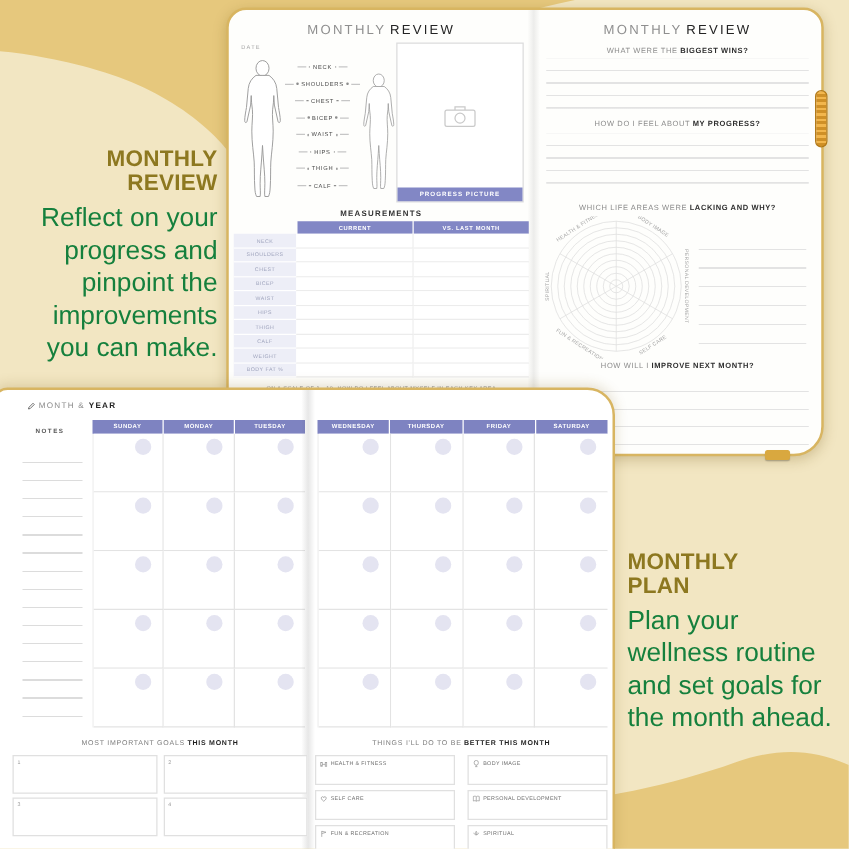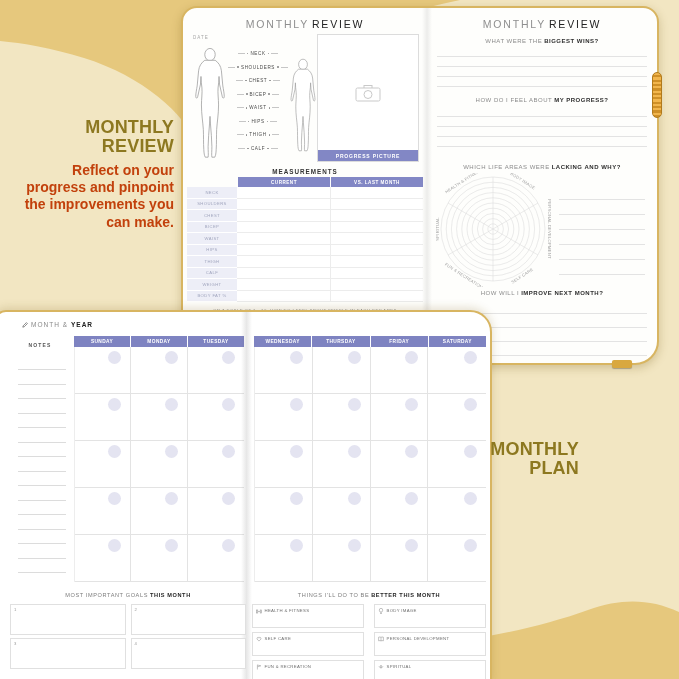--- a/index.html
+++ b/index.html
@@ -96,24 +96,24 @@
   .goal-grid{margin-top:6px;display:grid;grid-template-columns:1fr 1fr;gap:3px 5px}
   .goal-box{height:31px;border:1px solid #e0e0e0;background:#fff;font-size:4.2px;color:#999;padding:2px 3px}
   .better{position:absolute;left:256px;top:280px;width:234px}
   .better-grid{margin-top:6px;display:grid;grid-template-columns:1fr 1fr;gap:4px 10px}
   .better-box{height:24px;border:1px solid #e0e0e0;background:#fff;display:flex;align-items:flex-start;gap:2.5px;
     padding:3px;font-size:4.3px;color:#6f6f6f;letter-spacing:.3px}
   .bicon{flex:none;margin-top:-.5px}
 
   
   .caption-left{position:absolute;left:16px;top:118px;width:158px;text-align:right;z-index:5}
-  .caption-right{position:absolute;left:474px;top:440px;width:168px;text-align:right;z-index:5}
+  .caption-right{position:absolute;left:502px;top:440px;width:168px;text-align:left;z-index:5}
   .cap-title{font-size:18px;font-weight:800;color:#8d7820;line-height:1.07;letter-spacing:.2px}
   .caption-right .cap-title{width:105px}
-  .cap-body{margin-top:5px;font-size:14px;color:#c2410c;line-height:1.24;font-weight:700}
+  .cap-body{margin-top:5px;font-size:21px;color:#15803d;line-height:1.24;font-weight:400}
 </style>
 </head>
 <body>
 
 <svg class="bg" width="679" height="679" viewBox="0 0 679 679">
   <rect width="679" height="679" fill="#f2e6c2"></rect>
   <path d="M0,0 H460 C370,20 292,42 248,74 C224,92 206,116 197,146 C186,114 142,76 84,58 C52,48 22,43 0,41 Z" fill="#e6c87d"></path>
   <path d="M0,679 L679,679 L679,612 C650,599 622,598 588,610 C538,628 478,640 418,646 C318,656 180,660 80,666 C50,668 20,670 0,668 Z" fill="#e6c87d"></path>
 </svg>
 
@@ -446,13 +446,14 @@
     </div>
   </div>
 </div>
 
 <div class="caption-left">
   <div class="cap-title">MONTHLY REVIEW</div>
   <div class="cap-body">Reflect on your progress and pinpoint the improvements you can make.</div>
 </div>
 <div class="caption-right">
   <div class="cap-title">MONTHLY PLAN</div>
+  <div class="cap-body">Plan your wellness routine and set goals for the month ahead.</div>
 </div>
 
 </body></html>

